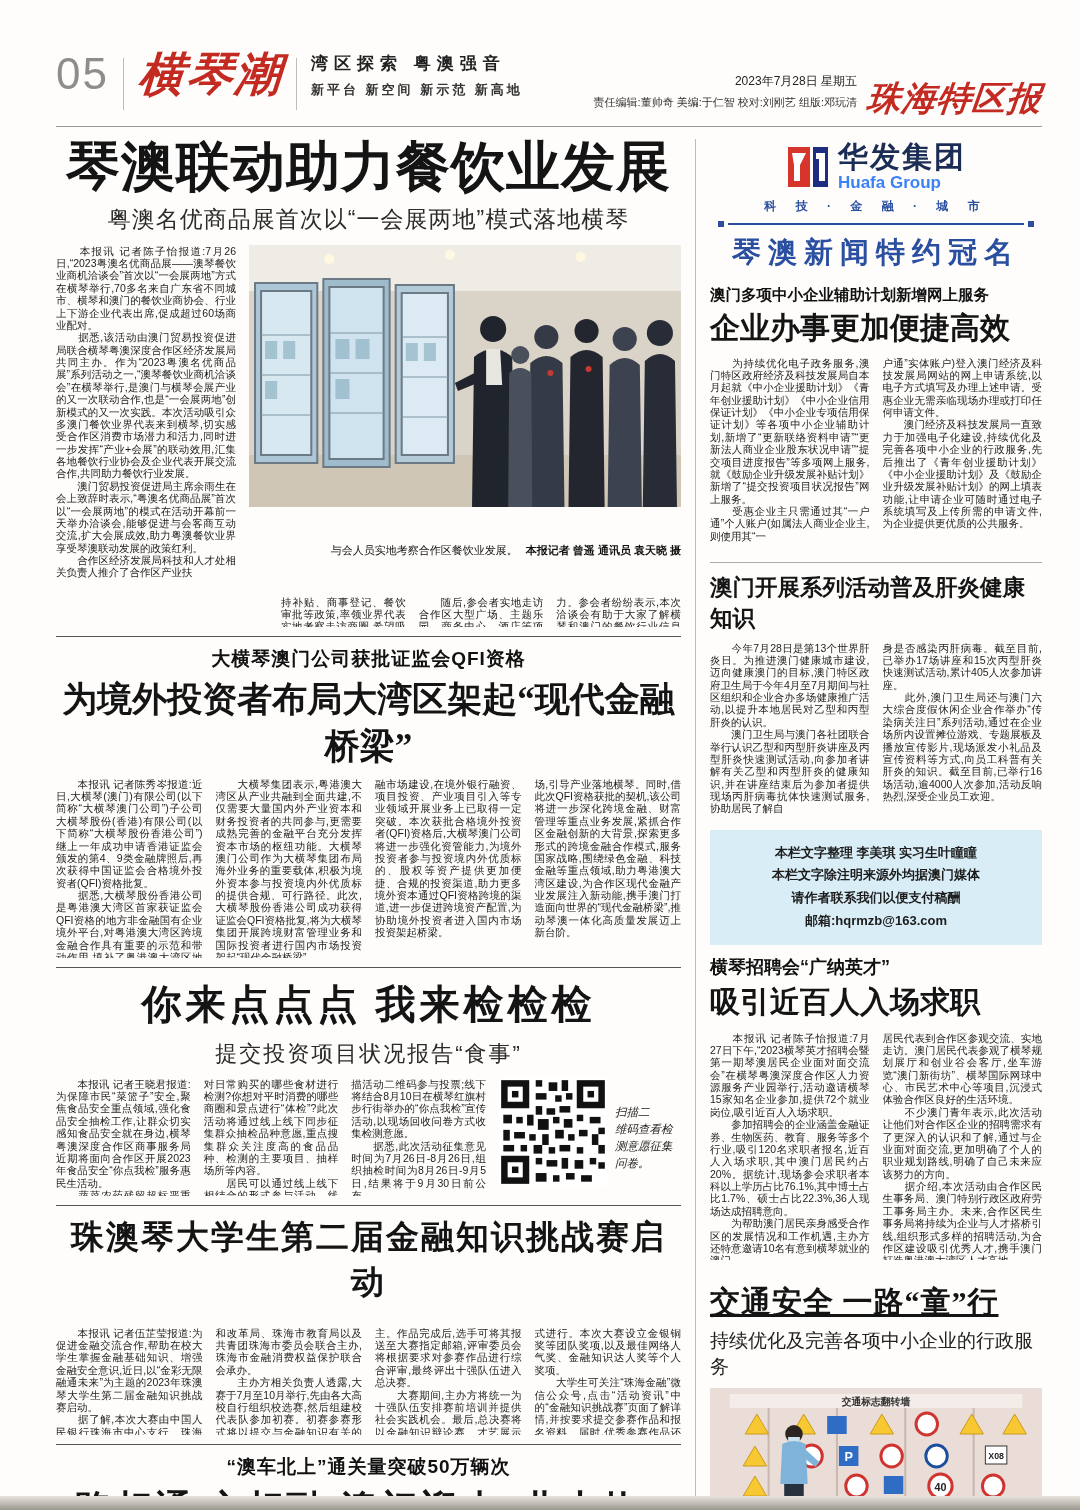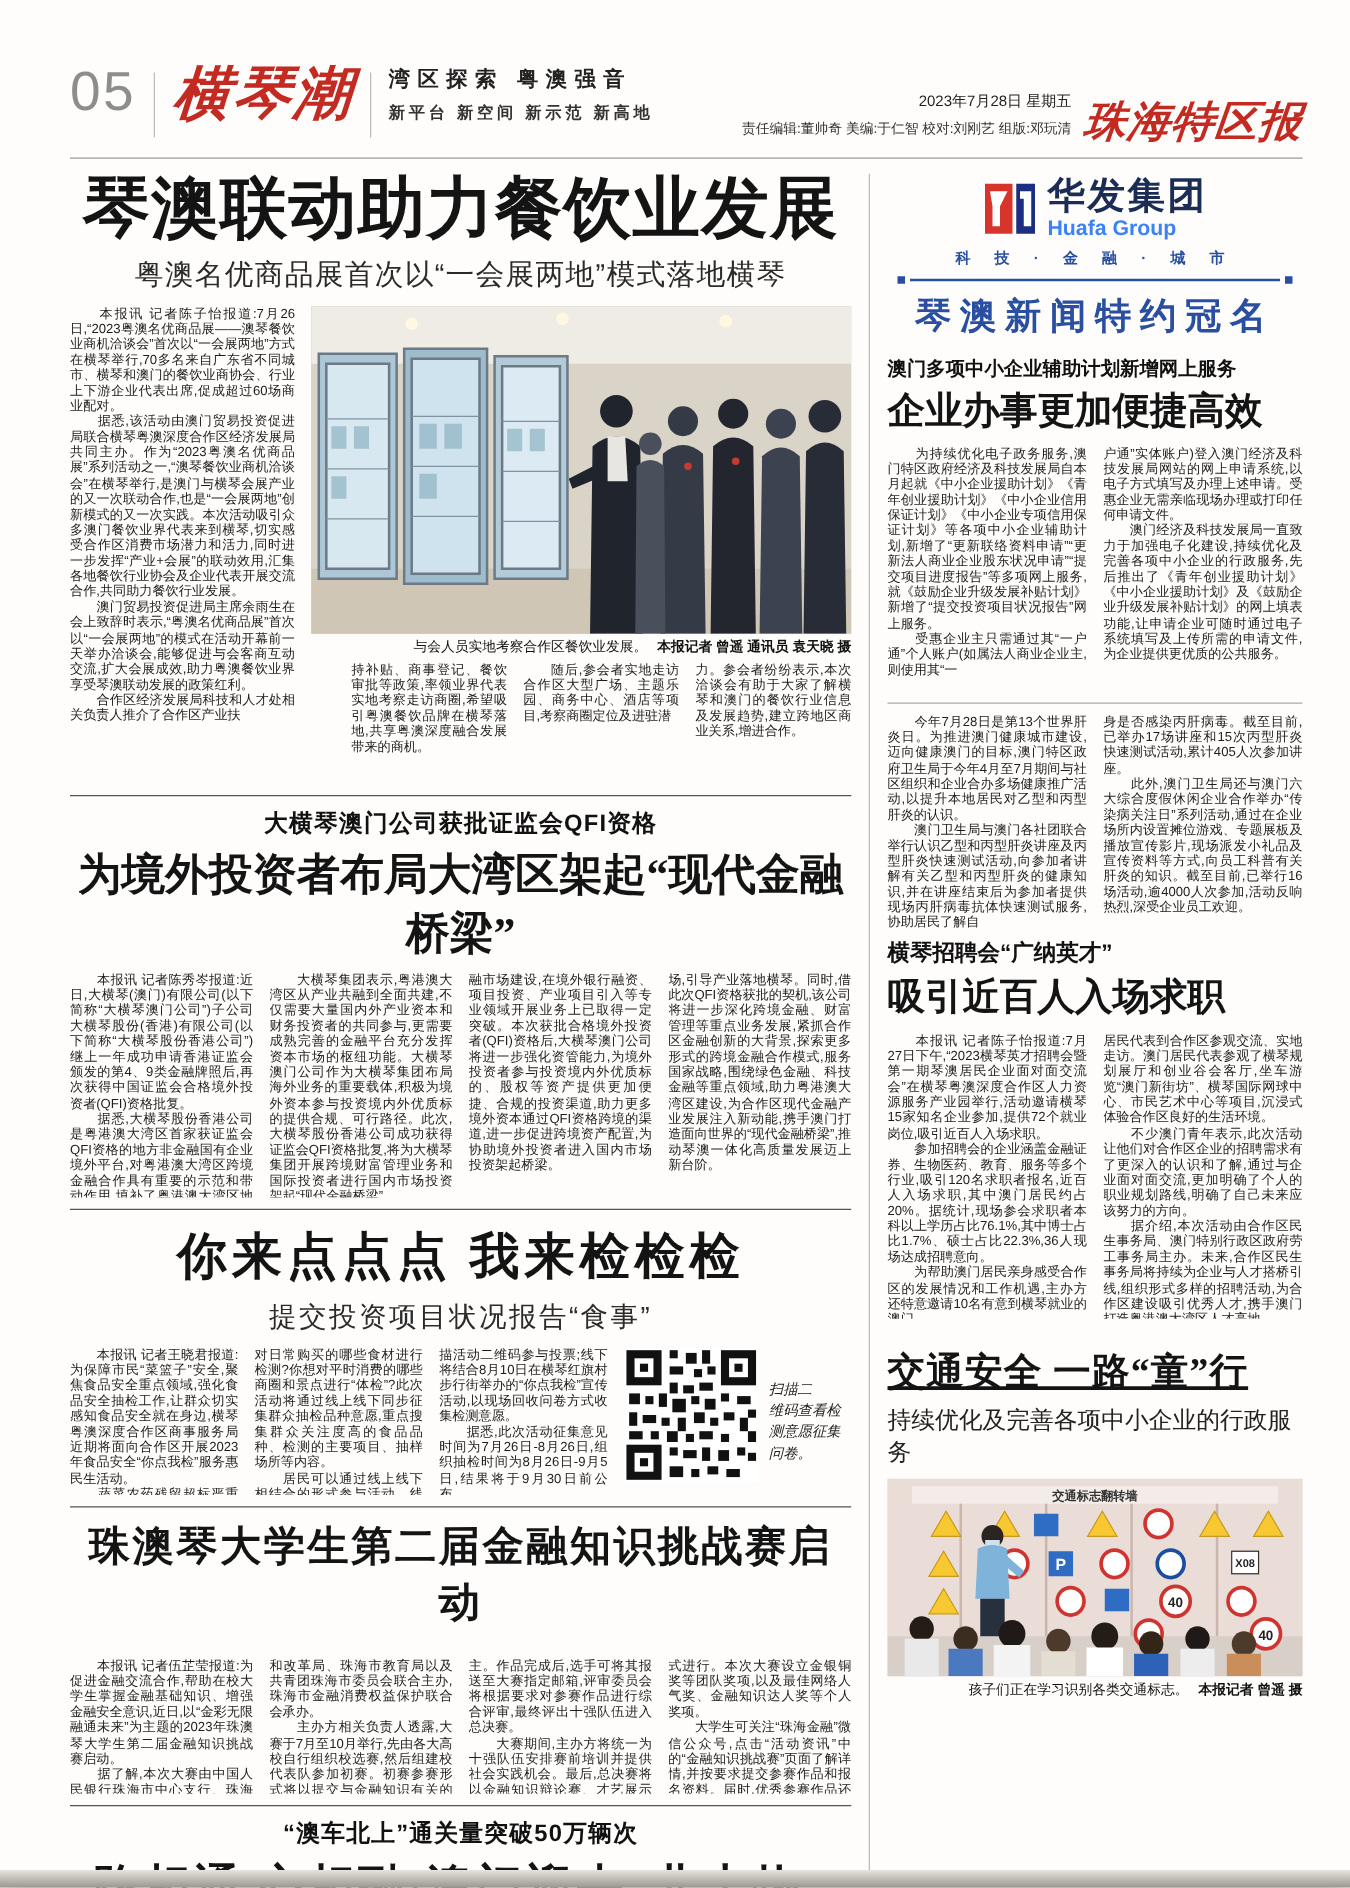--- a/index.html
+++ b/index.html
@@ -44,21 +44,21 @@
   .cols > div{ flex:1; }
   .kicker{ text-align:center; font-weight:bold; font-size:19px; color:#111; letter-spacing:1px; }
   .bighead{ font-family:"Liberation Serif", serif; font-weight:bold; text-align:center; color:#141414; }
   .caption{ font-size:11px; color:#111; display:flex; justify-content:flex-end; gap:8px; margin:3px 0 5px 0; }
   .caption b{ font-weight:bold; }
   
   .lead-headline{ font-size:54px; letter-spacing:1px; line-height:1.05; }
   .lead-subhead{ text-align:center; font-size:23px; color:#2b2b2b; margin:8px 0 10px 0; letter-spacing:1px; }
   .lead-body{ display:flex; gap:13px; height:382px; }
   .lead-col1{ width:180px; flex:none; height:100%; }
-  .lead-right{ flex:1; display:flex; flex-direction:column; }
+  .lead-right{ flex:1; display:flex; flex-direction:column;gap:33px; }
   .lead-photo{ width:100%; height:262px; display:block; background:#d8d2c7; }
   .lead-lower-cols{ display:flex; gap:13px; flex:1; overflow:hidden;margin-left:32px; }
   .lead-lower-cols > div{ flex:1; }
   
   .qfi-headline{ font-size:35px; letter-spacing:0; margin:4px 0 8px 0; }
   .qfi-body{ height:180px; }
   
   .food-headline{ font-size:40px; letter-spacing:4px; }
   .food-subhead{ text-align:center; font-size:22px; color:#2b2b2b; margin:7px 0 9px 0; letter-spacing:2px; }
   .food-body{ height:118px; }
@@ -372,28 +372,33 @@
           <div class="bodytext">　　为持续优化电子政务服务,澳门特区政府经济及科技发展局自本月起就《中小企业援助计划》《青年创业援助计划》《中小企业信用保证计划》《中小企业专项信用保证计划》等各项中小企业辅助计划,新增了“更新联络资料申请”“更新法人商业企业股东状况申请”“提交项目进度报告”等多项网上服务,就《鼓励企业升级发展补贴计划》新增了“提交投资项目状况报告”网上服务。
 　　受惠企业主只需通过其“一户通”个人账户(如属法人商业企业主,则使用其“一</div>
           <div class="bodytext">户通”实体账户)登入澳门经济及科技发展局网站的网上申请系统,以电子方式填写及办理上述申请。受惠企业无需亲临现场办理或打印任何申请文件。
 　　澳门经济及科技发展局一直致力于加强电子化建设,持续优化及完善各项中小企业的行政服务,先后推出了《青年创业援助计划》《中小企业援助计划》及《鼓励企业升级发展补贴计划》的网上填表功能,让申请企业可随时通过电子系统填写及上传所需的申请文件,为企业提供更优质的公共服务。</div>
         </div>
       </article>
 
       <div class="h-rule light"></div>
 
       <article>
+        <h3 class="r-headline hep-headline">澳门开展系列活动普及肝炎健康知识</h3>
         <div class="cols hep-body">
           <div class="bodytext">　　今年7月28日是第13个世界肝炎日。为推进澳门健康城市建设,迈向健康澳门的目标,澳门特区政府卫生局于今年4月至7月期间与社区组织和企业合办多场健康推广活动,以提升本地居民对乙型和丙型肝炎的认识。
 　　澳门卫生局与澳门各社团联合举行认识乙型和丙型肝炎讲座及丙型肝炎快速测试活动,向参加者讲解有关乙型和丙型肝炎的健康知识,并在讲座结束后为参加者提供现场丙肝病毒抗体快速测试服务,协助居民了解自</div>
           <div class="bodytext">身是否感染丙肝病毒。截至目前,已举办17场讲座和15次丙型肝炎快速测试活动,累计405人次参加讲座。
 　　此外,澳门卫生局还与澳门六大综合度假休闲企业合作举办“传染病关注日”系列活动,通过在企业场所内设置摊位游戏、专题展板及播放宣传影片,现场派发小礼品及宣传资料等方式,向员工科普有关肝炎的知识。截至目前,已举行16场活动,逾4000人次参加,活动反响热烈,深受企业员工欢迎。</div>
         </div>
       </article>
 
+      <div class="notice-box">本栏文字整理 李美琪  实习生叶瞳瞳
+本栏文字除注明来源外均据澳门媒体
+请作者联系我们以便支付稿酬
+邮箱:hqrmzb@163.com</div>
 
       <article>
         <div class="job-kicker">横琴招聘会“广纳英才”</div>
         <h3 class="r-headline job-headline">吸引近百人入场求职</h3>
         <div class="cols job-body">
           <div class="bodytext">　　本报讯 记者陈子怡报道:7月27日下午,“2023横琴英才招聘会暨第一期琴澳居民企业面对面交流会”在横琴粤澳深度合作区人力资源服务产业园举行,活动邀请横琴15家知名企业参加,提供72个就业岗位,吸引近百人入场求职。
 　　参加招聘会的企业涵盖金融证券、生物医药、教育、服务等多个行业,吸引120名求职者报名,近百人入场求职,其中澳门居民约占20%。据统计,现场参会求职者本科以上学历占比76.1%,其中博士占比1.7%、硕士占比22.3%,36人现场达成招聘意向。
 　　为帮助澳门居民亲身感受合作区的发展情况和工作机遇,主办方还特意邀请10名有意到横琴就业的澳门</div>
           <div class="bodytext">居民代表到合作区参观交流、实地走访。澳门居民代表参观了横琴规划展厅和创业谷会客厅,坐车游览“澳门新街坊”、横琴国际网球中心、市民艺术中心等项目,沉浸式体验合作区良好的生活环境。
 　　不少澳门青年表示,此次活动让他们对合作区企业的招聘需求有了更深入的认识和了解,通过与企业面对面交流,更加明确了个人的职业规划路线,明确了自己未来应该努力的方向。

